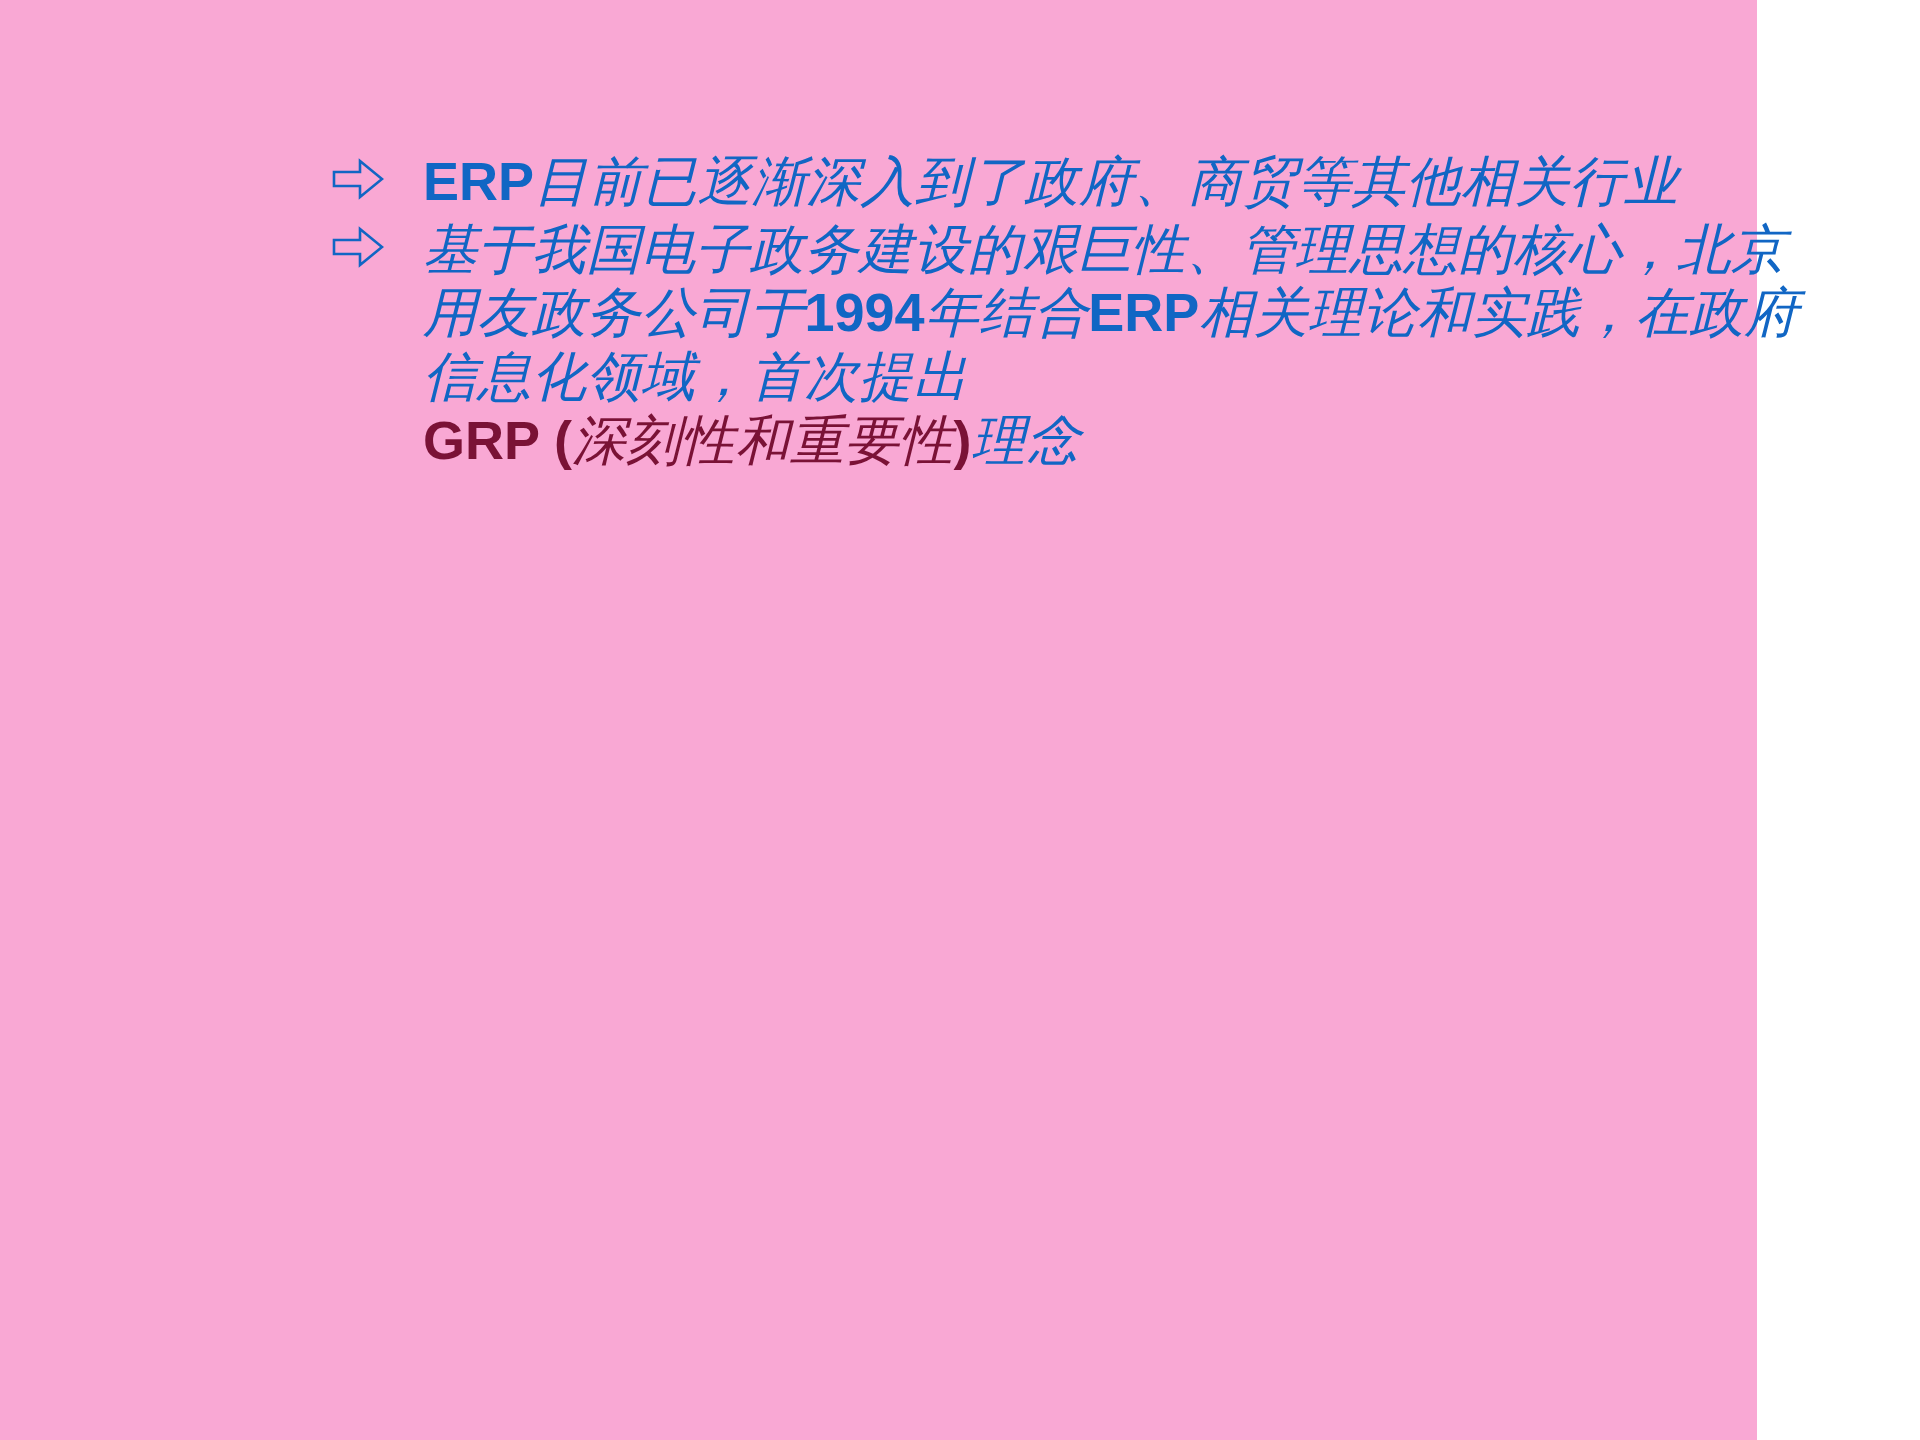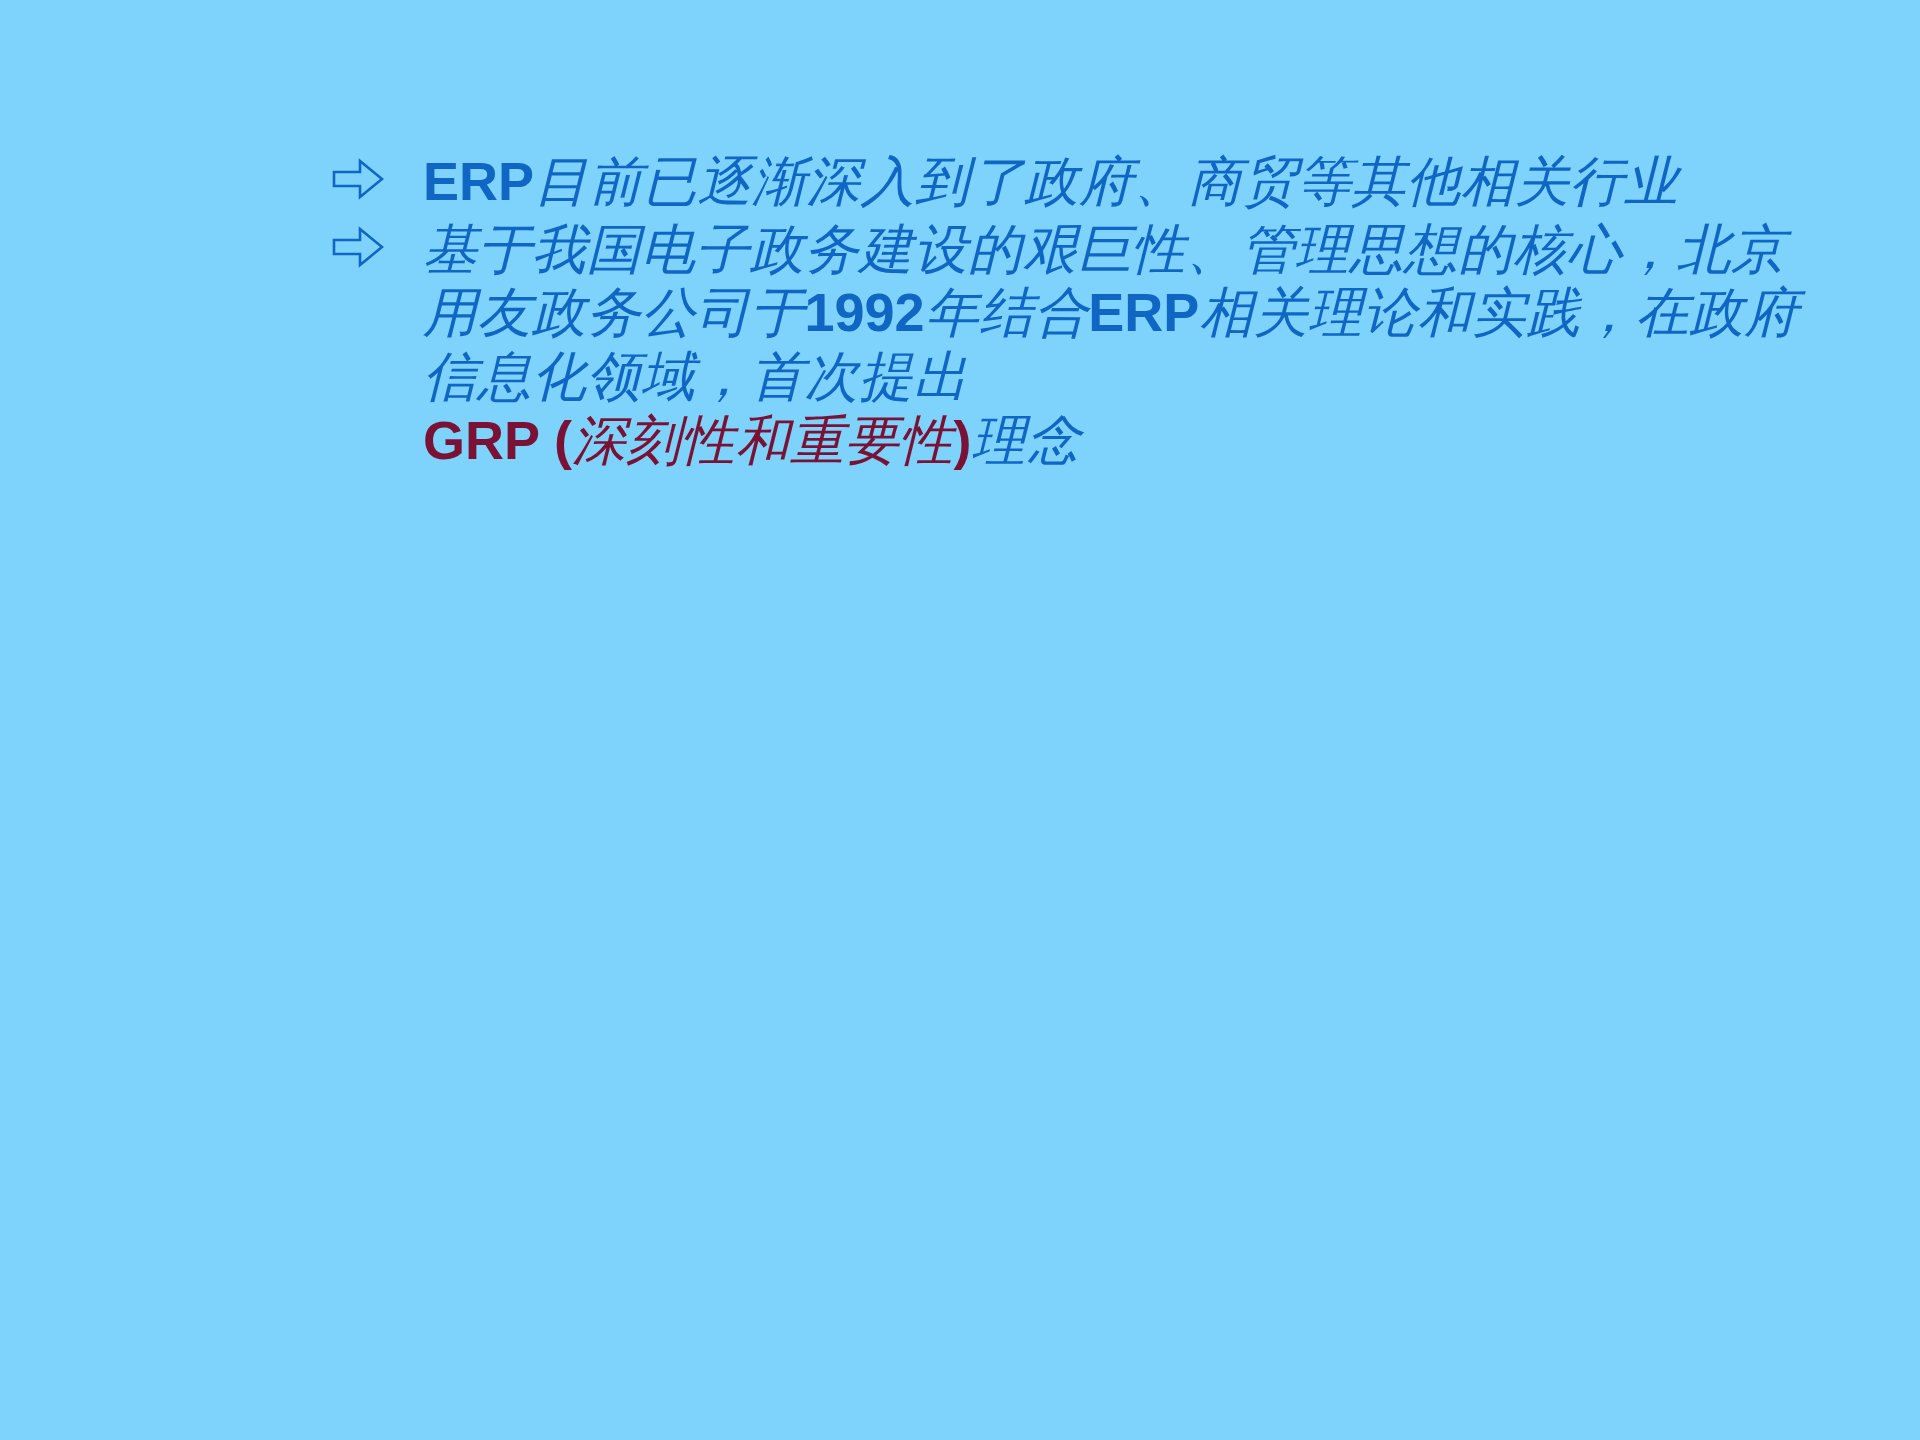--- a/index.html
+++ b/index.html
@@ -9,23 +9,23 @@
   body {
     width: 1920px;
     height: 1440px;
     background: #ffffff;
     font-family: "Liberation Sans", sans-serif;
     overflow: hidden;
   }
 
   .slide {
     position: relative;
-    width: 1920px;
+    width: 1757px;
     height: 1440px;
-    background: #7dd3fc;
+    background: #f9a8d4;
     box-sizing: border-box;
   }
 
   .body-block {
     position: absolute;
     left: 318px;
     top: 150px;
     width: 1510px;
   }
 
@@ -95,18 +95,18 @@
       </span>
       <span class="bullet-text"><span class="lat">ERP</span><span class="cjk">目前已逐渐深入到了政府、商贸等其他相关行业</span></span>
     </div>
 
     <div class="bullet-row">
       <span class="bullet-marker">
         <svg viewBox="0 0 52 46" xmlns="http://www.w3.org/2000/svg" aria-hidden="true">
           <path d="M2 16 L28 16 L28 5 L50 23 L28 41 L28 30 L2 30 Z" fill="none" stroke="#1166c4" stroke-width="2.6" stroke-linejoin="miter"></path>
         </svg>
       </span>
-      <span class="bullet-text"><span class="cjk">基于我国电子政务建设的艰巨性、管理思想的核心，北京用友政务公司于</span><span class="lat">1992</span><span class="cjk">年结合</span><span class="lat">ERP</span><span class="cjk">相关理论和实践，在政府信息化领域，首次提出</span><br><span class="lat grp-term">GRP (</span><span class="cjk grp-term">深刻性和重要性</span><span class="lat grp-term">)</span><span class="cjk">理念</span></span>
+      <span class="bullet-text"><span class="cjk">基于我国电子政务建设的艰巨性、管理思想的核心，北京用友政务公司于</span><span class="lat">1994</span><span class="cjk">年结合</span><span class="lat">ERP</span><span class="cjk">相关理论和实践，在政府信息化领域，首次提出</span><br><span class="lat grp-term">GRP (</span><span class="cjk grp-term">深刻性和重要性</span><span class="lat grp-term">)</span><span class="cjk">理念</span></span>
     </div>
 
 
   </div>
 </div>
 
 </body></html>

